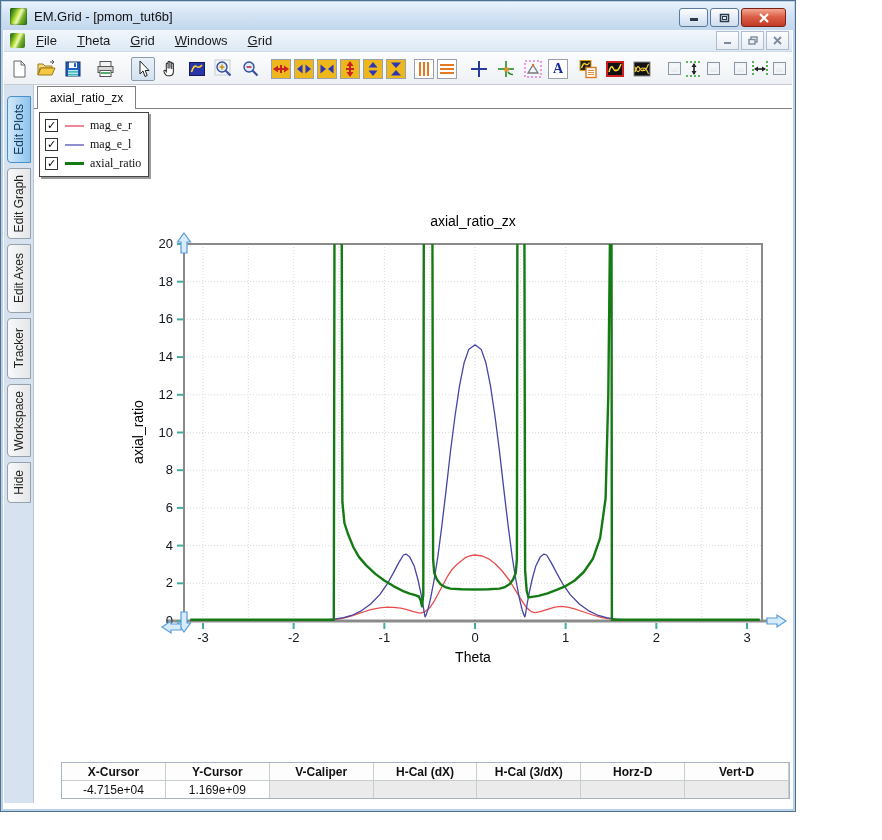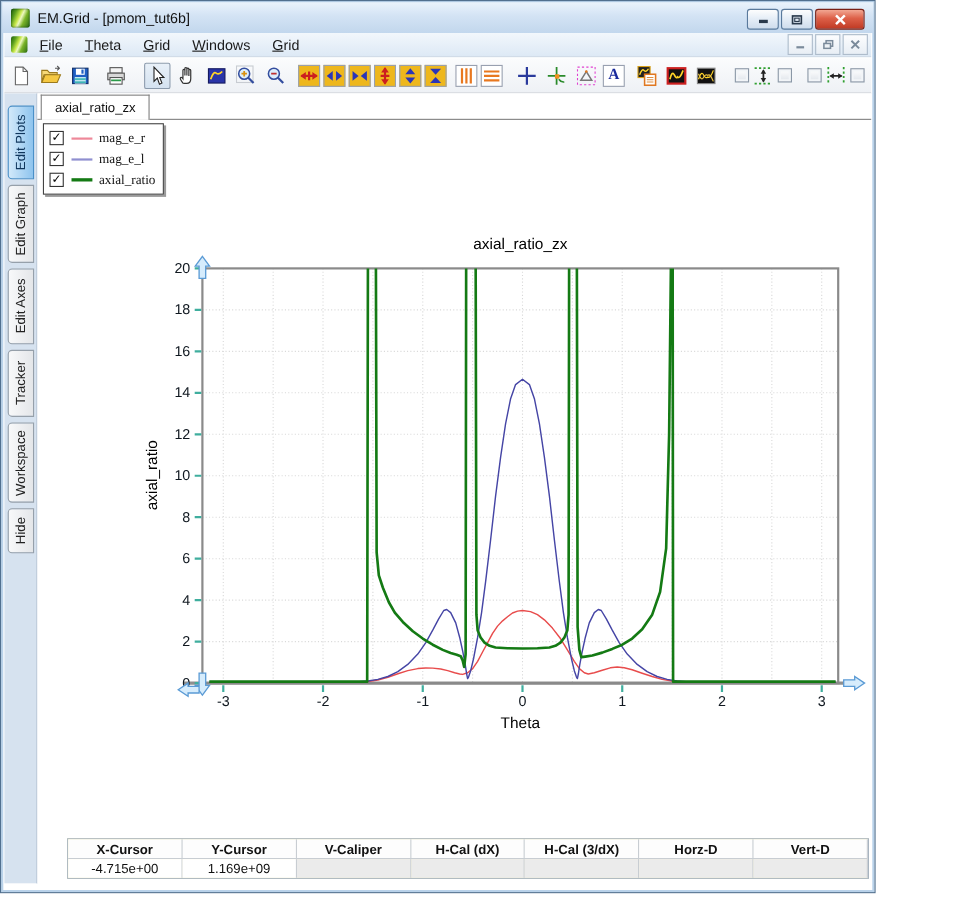--- a/index.html
+++ b/index.html
@@ -478,21 +478,21 @@
         <div class="status-row head">
           <span class="status-cell">X-Cursor</span>
           <span class="status-cell">Y-Cursor</span>
           <span class="status-cell">V-Caliper</span>
           <span class="status-cell">H-Cal (dX)</span>
           <span class="status-cell">H-Cal (3/dX)</span>
           <span class="status-cell">Horz-D</span>
           <span class="status-cell">Vert-D</span>
         </div>
         <div class="status-row vals">
-          <span class="status-cell filled">-4.715e+00</span>
+          <span class="status-cell filled">-4.715e+04</span>
           <span class="status-cell filled">1.169e+09</span>
           <span class="status-cell"></span>
           <span class="status-cell"></span>
           <span class="status-cell"></span>
           <span class="status-cell"></span>
           <span class="status-cell"></span>
         </div>
       </div>
     </div>
   </div>

